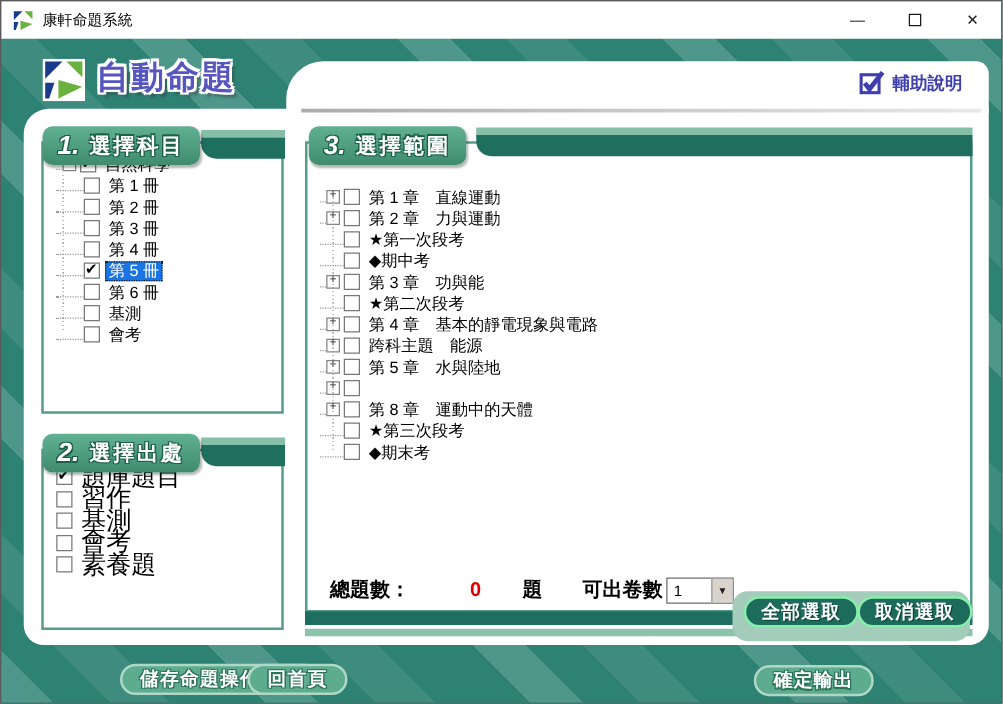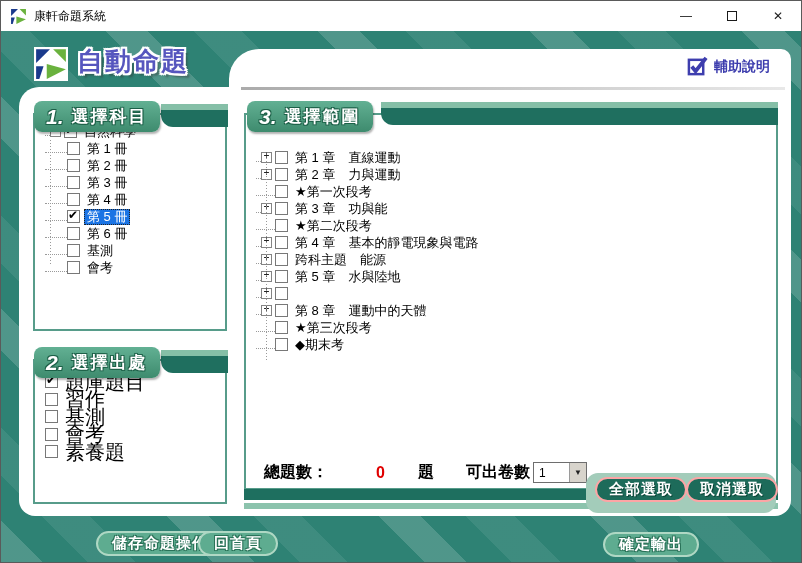--- a/index.html
+++ b/index.html
@@ -133,21 +133,21 @@
   
   .bar-dark  { position: absolute; left: 243px; top: 488px; width: 534px; height: 11px; background: #1e6f5f; z-index: 9; }
   .bar-light { position: absolute; left: 243px; top: 502px; width: 534px; height: 6px; background: #8cc3ad; z-index: 9; }
   
   .btn-backdrop {
     position: absolute; left: 585px; top: 472px; width: 190px; height: 40px;
     background: #a3ccba; border-radius: 12px; z-index: 14;
   }
   .pill-dark {
     position: absolute; z-index: 15; height: 25px; padding: 0 12px;
-    background: #1d6b5a; border: 2px solid #fca5a5; border-radius: 13px;
+    background: #1d6b5a; border: 2px solid #86efac; border-radius: 13px;
     display: flex; align-items: center; justify-content: center;
     font-size: 15px; font-weight: bold; color: #fff; letter-spacing: 1px; cursor: pointer;
     text-shadow: 1px 1px 0 #0c4437;
   }
   #btn-select-all { left: 594px; top: 476px; }
   #btn-deselect   { left: 685px; top: 476px; }
   
   .pill-green {
     position: absolute; z-index: 15; height: 25px; padding: 0 14px;
     background: #5eac90; border: 2px solid #afd8c4; border-radius: 13px;
@@ -344,20 +344,26 @@
         <span class="tlabel">第 2 章　力與運動</span>
       </div>
 
       <div class="row" data-expand="none" data-checked="false" data-selected="false">
         <span class="conn"></span>
 
         <span class="checkbox"></span>
         <span class="tlabel">★第一次段考</span>
       </div>
 
+      <div class="row" data-expand="none" data-checked="false" data-selected="false">
+        <span class="conn"></span>
+
+        <span class="checkbox"></span>
+        <span class="tlabel">◆期中考</span>
+      </div>
 
       <div class="row" data-expand="plus" data-checked="false" data-selected="false">
         <span class="conn"></span>
         <span class="expander"></span>
         <span class="checkbox"></span>
         <span class="tlabel">第 3 章　功與能</span>
       </div>
 
       <div class="row" data-expand="none" data-checked="false" data-selected="false">
         <span class="conn"></span>

